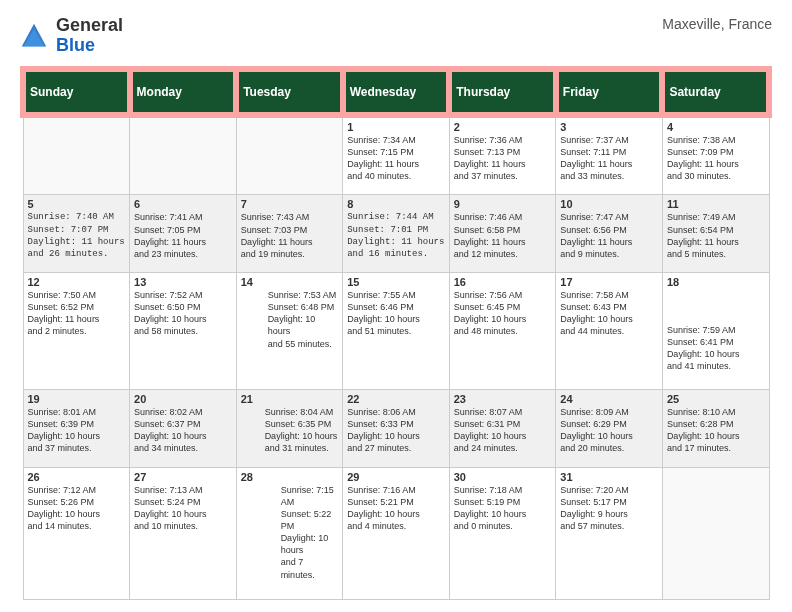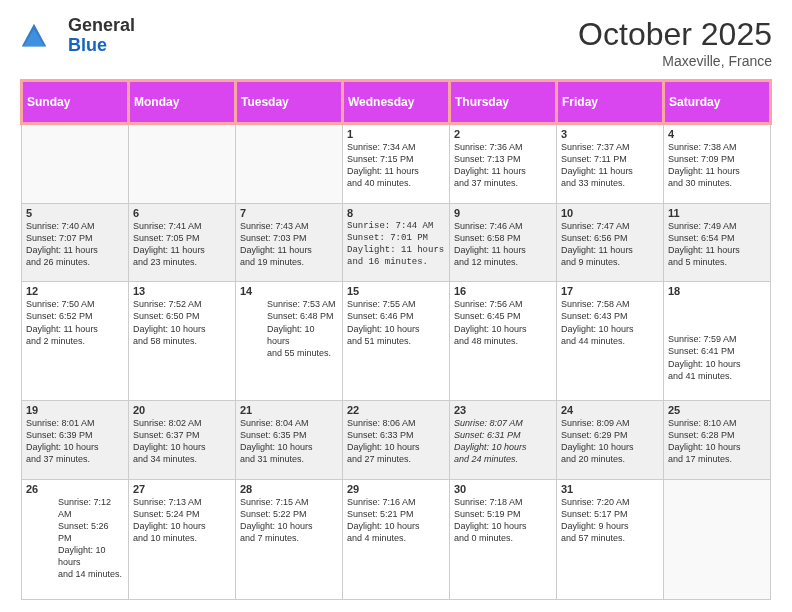--- a/index.html
+++ b/index.html
@@ -19,21 +19,21 @@
     }
     .header {
       display: flex;
       justify-content: space-between;
       align-items: flex-start;
       margin-bottom: 10px;
     }
     .logo {
       display: flex;
       align-items: center;
-      gap: 20px;
+      gap: 8px;
     }
     .logo-text {
       font-size: 18px;
       line-height: 1.1;
     }
     .logo-general { color: #333; font-weight: bold; }
     .logo-blue { color: #1565c0; font-weight: bold; }
     .logo-icon {
       width: 28px;
       height: 28px;
@@ -51,27 +51,27 @@
       color: #555;
     }
     .calendar {
       flex: 1;
       border: 1px solid #ccc;
       border-collapse: collapse;
       width: 100%;
       table-layout: fixed;
     }
     .calendar th {
-      background: #d946ef;
+      background: #14532d;
       color: #fff;
       font-size: 12px;
       font-weight: bold;
       padding: 13px 4px;
       text-align: left;
-      border: 3px solid #fca5a5;
+      border: 6px solid #fca5a5;
     }
     .calendar td {
       border: 1px solid #ccc;
       vertical-align: top;
       padding: 3px 4px;
       font-size: 9.5px;
       color: #333;
       background: #fff;
     }
     .calendar tr:nth-child(even) td {
@@ -111,21 +111,20 @@
       <svg class="logo-icon" viewBox="0 0 32 32" xmlns="http://www.w3.org/2000/svg">
         <polygon points="16,2 30,28 2,28" fill="#1565c0" opacity="0.85"></polygon>
         <polygon points="16,8 28,28 4,28" fill="#42a5f5" opacity="0.5"></polygon>
       </svg>
       <div class="logo-text">
         <span class="logo-general">General</span><br>
         <span class="logo-blue">Blue</span>
       </div>
     </div>
     <div class="title-block">
-      <div class="month-title">October 2025</div>
       <div class="location">Maxeville, France</div>
     </div>
   </div>
 
   <table class="calendar">
     <thead>
       <tr>
         <th>Sunday</th>
         <th>Monday</th>
         <th>Tuesday</th>
@@ -165,21 +164,21 @@
             <span class="day-num">4</span>
             <div class="day-info" style="white-space: pre-line;">Sunrise: 7:38 AM
 Sunset: 7:09 PM
 Daylight: 11 hours
 and 30 minutes.</div>
           </td>
         </tr>
         <tr>
           <td>
             <span class="day-num">5</span>
-            <div class="day-info" style="white-space: pre-line;">Sunrise: 7:40 AM
+            <div class="day-info" style="white-space: pre-line; font-family: Liberation Mono, monospace;">Sunrise: 7:40 AM
 Sunset: 7:07 PM
 Daylight: 11 hours
 and 26 minutes.</div>
           </td>
           <td>
             <span class="day-num">6</span>
             <div class="day-info" style="white-space: pre-line;">Sunrise: 7:41 AM
 Sunset: 7:05 PM
 Daylight: 11 hours
 and 23 minutes.</div>
@@ -281,35 +280,35 @@
           </td>
           <td>
             <span class="day-num">20</span>
             <div class="day-info" style="white-space: pre-line;">Sunrise: 8:02 AM
 Sunset: 6:37 PM
 Daylight: 10 hours
 and 34 minutes.</div>
           </td>
           <td>
             <span class="day-num">21</span>
-            <div class="day-info" style="white-space: pre-line;">Sunrise: 8:04 AM
+            <div class="day-info" style="white-space: pre-line; margin-left: 24px;">Sunrise: 8:04 AM
 Sunset: 6:35 PM
 Daylight: 10 hours
 and 31 minutes.</div>
           </td>
           <td>
             <span class="day-num">22</span>
             <div class="day-info" style="white-space: pre-line;">Sunrise: 8:06 AM
 Sunset: 6:33 PM
 Daylight: 10 hours
 and 27 minutes.</div>
           </td>
           <td>
             <span class="day-num">23</span>
-            <div class="day-info" style="white-space: pre-line; font-style: italic;">Sunrise: 8:07 AM
+            <div class="day-info" style="white-space: pre-line;">Sunrise: 8:07 AM
 Sunset: 6:31 PM
 Daylight: 10 hours
 and 24 minutes.</div>
           </td>
           <td>
             <span class="day-num">24</span>
             <div class="day-info" style="white-space: pre-line;">Sunrise: 8:09 AM
 Sunset: 6:29 PM
 Daylight: 10 hours
 and 20 minutes.</div>
@@ -318,35 +317,35 @@
             <span class="day-num">25</span>
             <div class="day-info" style="white-space: pre-line;">Sunrise: 8:10 AM
 Sunset: 6:28 PM
 Daylight: 10 hours
 and 17 minutes.</div>
           </td>
         </tr>
         <tr>
           <td>
             <span class="day-num">26</span>
-            <div class="day-info" style="white-space: pre-line; margin-left: 32px;">Sunrise: 7:12 AM
+            <div class="day-info" style="white-space: pre-line;">Sunrise: 7:12 AM
 Sunset: 5:26 PM
 Daylight: 10 hours
 and 14 minutes.</div>
           </td>
           <td>
             <span class="day-num">27</span>
             <div class="day-info" style="white-space: pre-line;">Sunrise: 7:13 AM
 Sunset: 5:24 PM
 Daylight: 10 hours
 and 10 minutes.</div>
           </td>
           <td>
             <span class="day-num">28</span>
-            <div class="day-info" style="white-space: pre-line;">Sunrise: 7:15 AM
+            <div class="day-info" style="white-space: pre-line; margin-left: 40px;">Sunrise: 7:15 AM
 Sunset: 5:22 PM
 Daylight: 10 hours
 and 7 minutes.</div>
           </td>
           <td>
             <span class="day-num">29</span>
             <div class="day-info" style="white-space: pre-line;">Sunrise: 7:16 AM
 Sunset: 5:21 PM
 Daylight: 10 hours
 and 4 minutes.</div>

